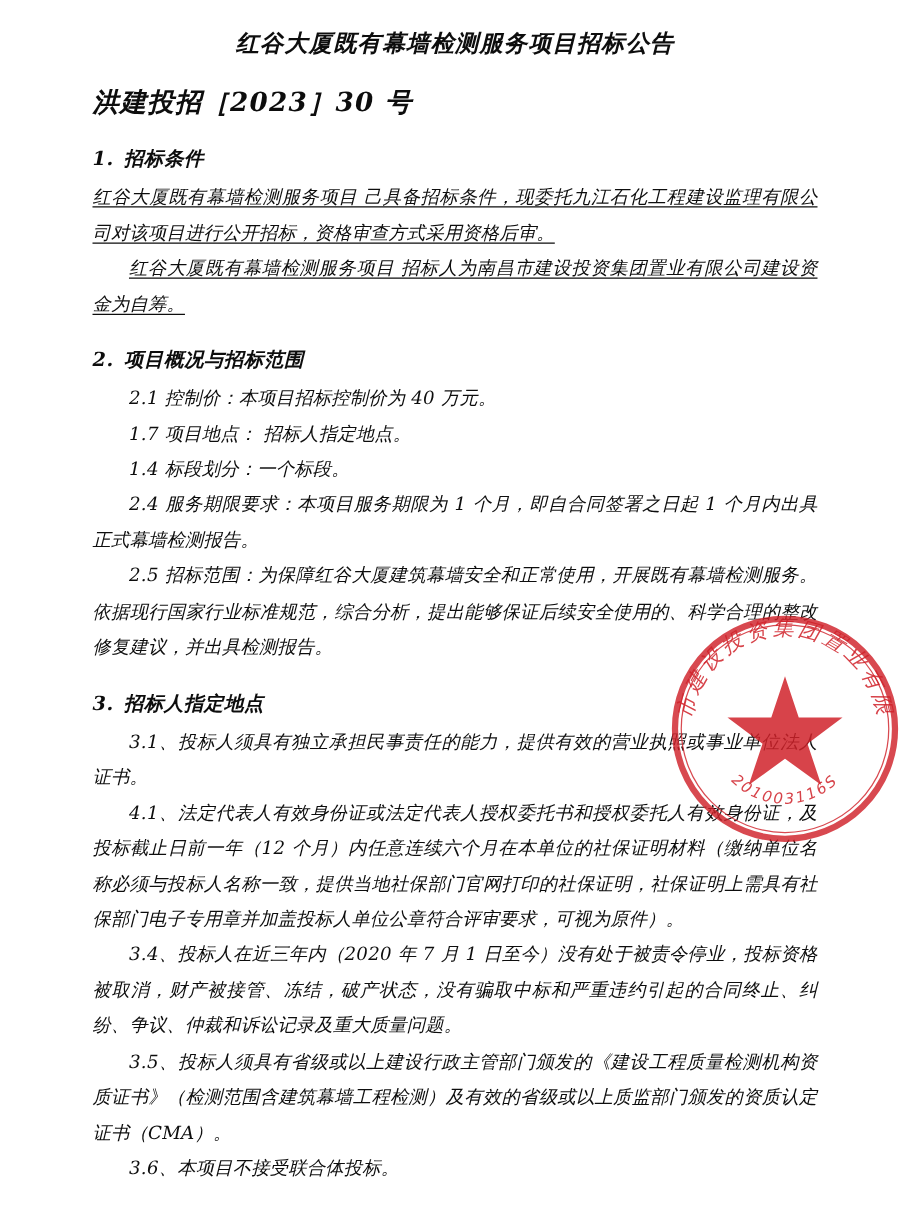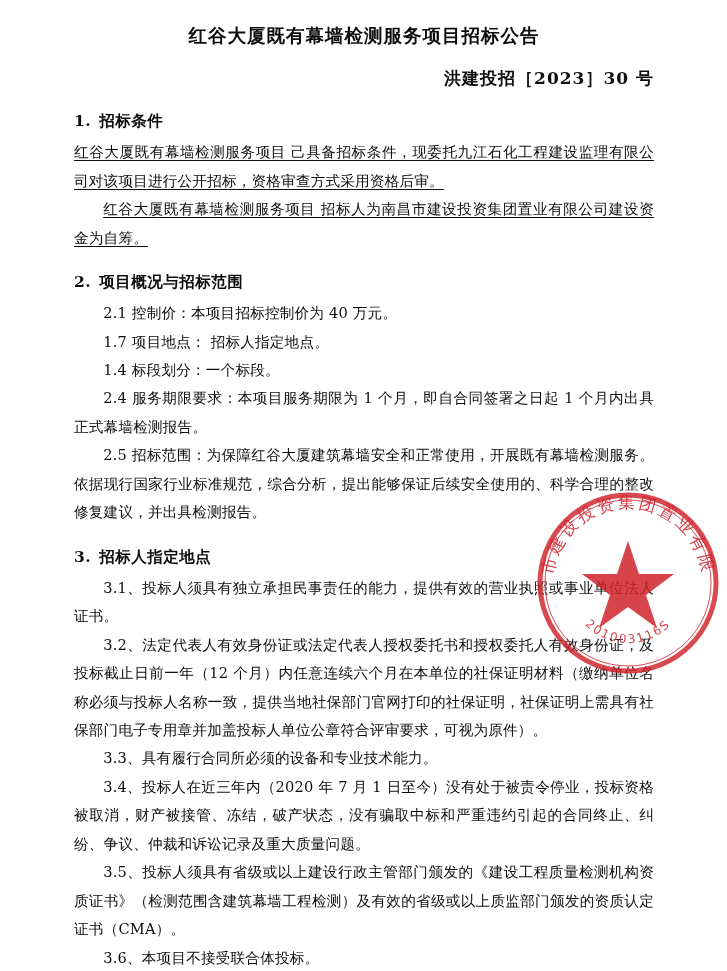--- a/index.html
+++ b/index.html
@@ -14,38 +14,39 @@
     font-family: "DejaVu Serif", "Liberation Serif", serif;
     color: #0d0d0d;
     overflow: hidden;
   }
   .page {
     position: relative;
     width: 727px;
     height: 859px;
     padding: 0;
     box-sizing: border-box;
+    font-style: italic;
   }
   .doc {
     position: absolute;
     left: 74px;
     top: 22px;
     width: 580px;
   }
   .title {
     text-align: center;
     font-size: 18.5px;
     font-weight: bold;
     letter-spacing: 1px;
     line-height: 1.5;
     margin: 0 0 0 0;
   }
   .subtitle {
-    text-align: right;
-    font-size: 17px;
+    text-align: left;
+    font-size: 21px;
     font-weight: bold;
     letter-spacing: 1px;
     line-height: 1.5;
     margin: 16px 0 0 0;
   }
   .section-head {
     font-size: 15.5px;
     font-weight: bold;
     margin: 20px 0 6px 0;
     letter-spacing: 0.5px;
@@ -108,22 +109,21 @@
       <p class="para">1.4 标段划分：一个标段。</p>
       <p class="para">2.4 服务期限要求：本项目服务期限为 1 个月，即自合同签署之日起 1 个月内出具正式幕墙检测报告。</p>
       <p class="para">2.5 招标范围：为保障红谷大厦建筑幕墙安全和正常使用，开展既有幕墙检测服务。依据现行国家行业标准规范，综合分析，提出能够保证后续安全使用的、科学合理的整改修复建议，并出具检测报告。</p>
     </div>
 
     <div class="section-head">
       <span class="num">3.</span><span>招标人指定地点</span>
     </div>
     <div class="blk">
       <p class="para">3.1、投标人须具有独立承担民事责任的能力，提供有效的营业执照或事业单位法人证书。</p>
-      <p class="para">3.2、法定代表人有效身份证或法定代表人授权委托书和授权委托人有效身份证，及投标截止日前一年（12 个月）内任意连续六个月在本单位的社保证明材料（缴纳单位名称必须与投标人名称一致，提供当地社保部门官网打印的社保证明，社保证明上需具有社保部门电子专用章并加盖投标人单位公章符合评审要求，可视为原件）。</p>
-      <p class="para">3.3、具有履行合同所必须的设备和专业技术能力。</p>
+      <p class="para">4.1、法定代表人有效身份证或法定代表人授权委托书和授权委托人有效身份证，及投标截止日前一年（12 个月）内任意连续六个月在本单位的社保证明材料（缴纳单位名称必须与投标人名称一致，提供当地社保部门官网打印的社保证明，社保证明上需具有社保部门电子专用章并加盖投标人单位公章符合评审要求，可视为原件）。</p>
       <p class="para">3.4、投标人在近三年内（2020 年 7 月 1 日至今）没有处于被责令停业，投标资格被取消，财产被接管、冻结，破产状态，没有骗取中标和严重违约引起的合同终止、纠纷、争议、仲裁和诉讼记录及重大质量问题。</p>
       <p class="para">3.5、投标人须具有省级或以上建设行政主管部门颁发的《建设工程质量检测机构资质证书》（检测范围含建筑幕墙工程检测）及有效的省级或以上质监部门颁发的资质认定证书（CMA）。</p>
       <p class="para">3.6、本项目不接受联合体投标。</p>
     </div>
 
   </div>
 
   <div class="seal-clip">
     <svg width="197" height="197" viewBox="0 0 197 197" xmlns="http://www.w3.org/2000/svg">
       <defs>

